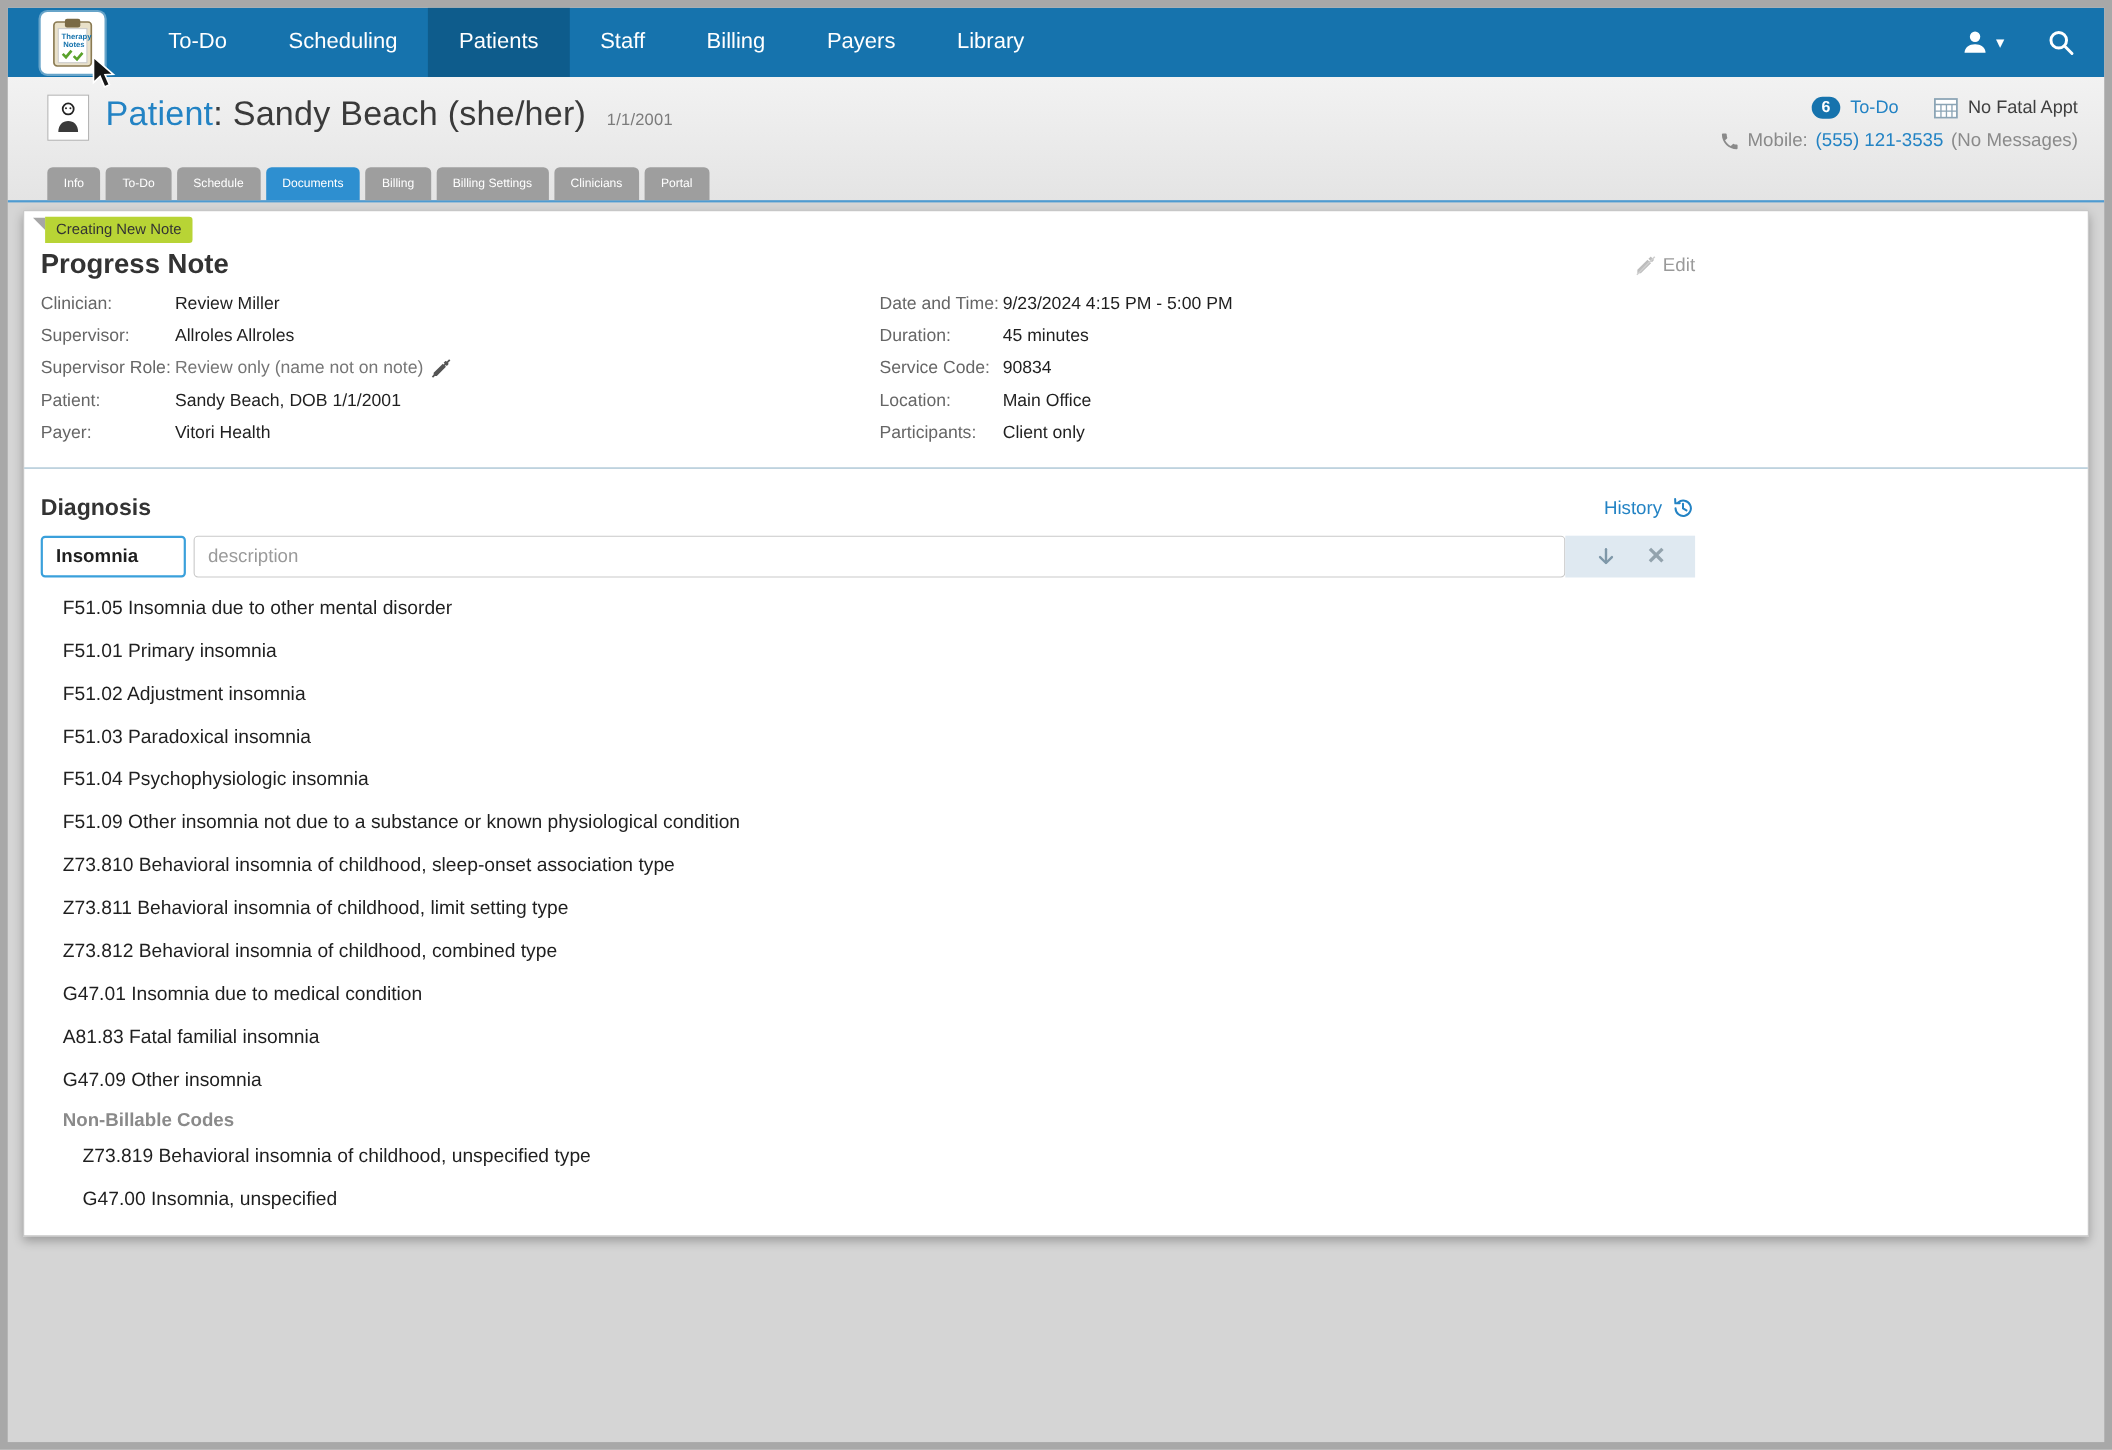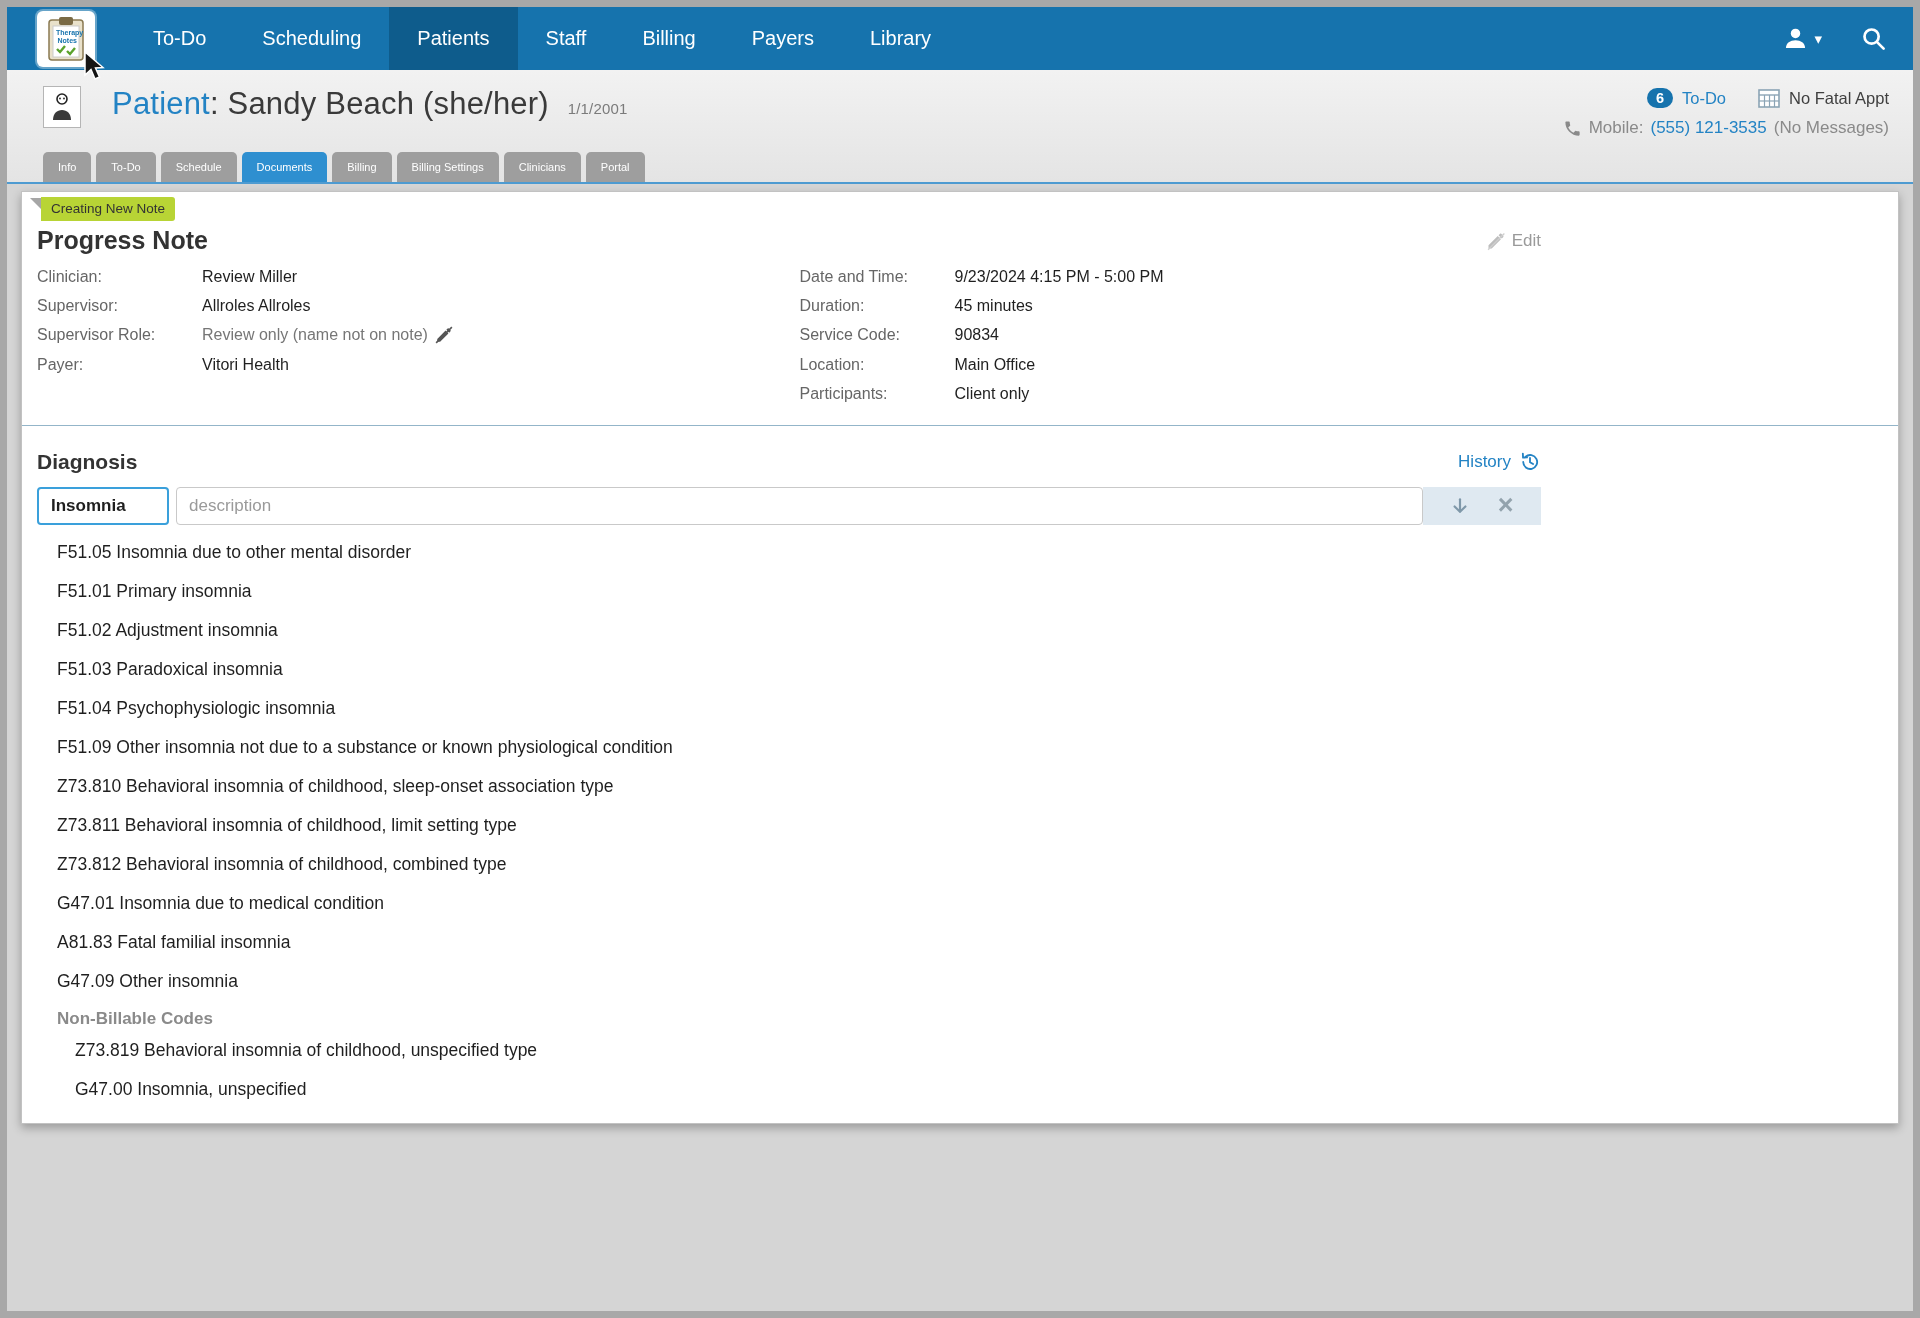--- a/index.html
+++ b/index.html
@@ -50,21 +50,21 @@
     border-bottom:2px solid #4e9bd1;
   }
   .ph-top { display:flex; align-items:flex-start; }
   .avatar {
     width:38px; height:42px;
     background:#fff; border:1px solid #b5b5b5;
     margin-right:15px;
     display:flex; align-items:center; justify-content:center;
     flex:0 0 auto;
   }
-  .patient-title { font-size:31px; font-weight:400; color:#3a3a3a; letter-spacing:.2px;margin-left:16px; }
+  .patient-title { font-size:31px; font-weight:400; color:#3a3a3a; letter-spacing:.2px; }
   .patient-title .blue { color:#2383c4; }
   .patient-title .dob { font-size:15px; color:#7b7b7b; margin-left:10px; font-weight:400; }
   .ph-right { margin-left:auto; flex:0 0 auto; padding-top:2px; }
   .ph-row1 { display:flex; align-items:center; justify-content:flex-end; gap:9px; font-size:16.5px; color:#3f3f3f; }
   .todo-badge {
     background:#1673ad; color:#fff;
     border-radius:12px; padding:2px 9px;
     font-size:14.5px; font-weight:bold;
   }
   .link { color:#2383c4; text-decoration:none; cursor:pointer; }
@@ -106,21 +106,21 @@
   }
 
   .note-head { display:flex; align-items:center; padding-top:34px; }
   .note-head h2 { font-size:25px; color:#333; font-weight:bold; }
   .edit-btn { margin-left:auto; color:#9a9a9a; font-size:17px; display:flex; align-items:center; gap:6px; cursor:pointer; }
 
   .fields { display:flex; padding-top:12px; }
   .col { display:flex; flex-direction:column; gap:10px; }
   .col.left { width:50.7%; flex:0 0 auto; }
   .col.right { flex:1; }
-  .frow { display:flex; align-items:center; font-size:16px; line-height:1.2;gap:43px; }
+  .frow { display:flex; align-items:center; font-size:16px; line-height:1.2; }
   .flabel { width:122px; flex:0 0 auto; color:#666; }
   .col.right .flabel { width:112px; }
   .fvalue { color:#1f1f1f; display:flex; align-items:center; gap:7px; }
   .fvalue.muted { color:#767676; }
 
   .divider { border:none; border-top:1px solid #93b5c9; margin-top:22px; }
 
   .diag-head { display:flex; align-items:center; padding-top:24px; }
   .diag-head h3 { font-size:21px; color:#333; font-weight:bold; }
   .history-link { margin-left:auto; display:flex; align-items:center; gap:8px; font-size:17px; color:#2383c4; text-decoration:none; cursor:pointer; }
@@ -285,20 +285,24 @@
           </div>
           <div class="frow">
             <span class="flabel">Supervisor Role:</span>
             <span class="fvalue muted">
               <span>Review only (name not on note)</span>
               <svg width="18" height="18" viewBox="0 0 24 24">
                 <path fill="#555" d="M3 17.2V21h3.8L17.9 9.9l-3.8-3.8L3 17.2zM20.7 7.1c.4-.4.4-1 0-1.4l-2.4-2.4c-.4-.4-1-.4-1.4 0l-1.8 1.8 3.8 3.8 1.8-1.8z"></path>
                 <line x1="1.5" y1="22.5" x2="22.5" y2="1.5" stroke="#555" stroke-width="2.2"></line>
               </svg>
             </span>
+          </div>
+          <div class="frow">
+            <span class="flabel">Patient:</span>
+            <span class="fvalue">Sandy Beach, DOB 1/1/2001</span>
           </div>
           <div class="frow">
             <span class="flabel">Payer:</span>
             <span class="fvalue">Vitori Health</span>
           </div>
         </div>
         <div class="col right">
           <div class="frow">
             <span class="flabel">Date and Time:</span>
             <span class="fvalue">9/23/2024 4:15 PM - 5:00 PM</span>

